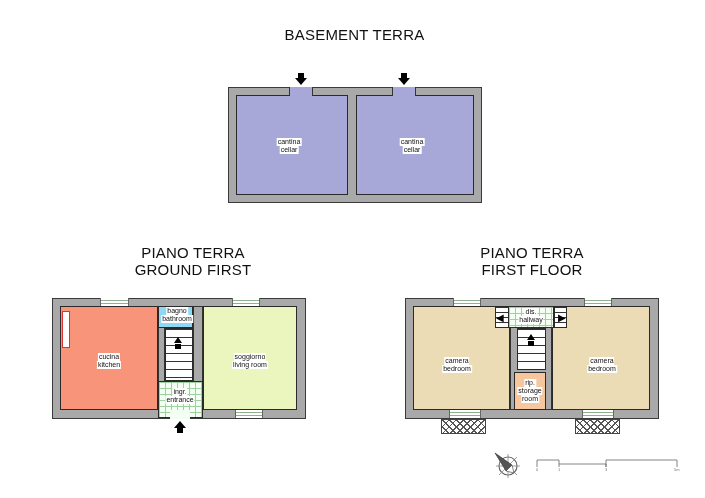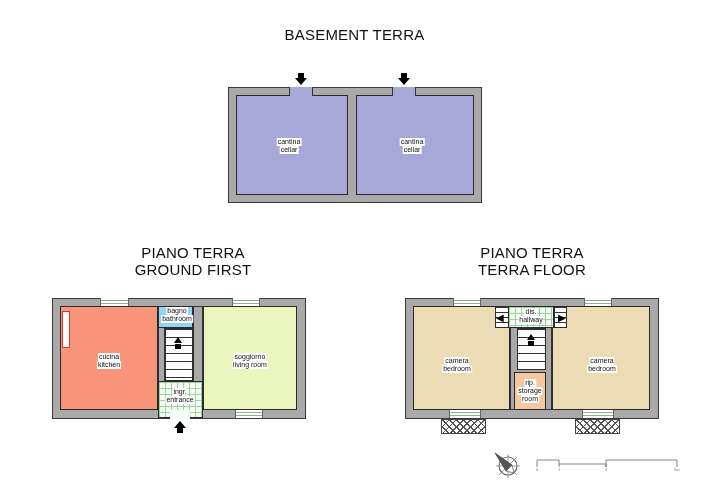--- a/index.html
+++ b/index.html
@@ -95,21 +95,21 @@
     <span>entrance</span>
   </div>
   <div class="lbl" style="left:250px; top:353px;">
     <span>soggiorno</span>
     <span>living room</span>
   </div>
 </div>
 
 <div class="title" style="left:405px; top:244px; width:254px;">
   <div>PIANO TERRA</div>
-  <div>TERRA FLOOR</div>
+  <div>FIRST FLOOR</div>
 </div>
 
 <div>
   <div class="wall" style="left:405px; top:298px; width:254px; height:121px;"></div>
 
   <div class="room" style="left:413px; top:306px; width:97px; height:104px; background:#ecdcb6;"></div>
   <div class="room" style="left:552px; top:306px; width:98px; height:104px; background:#ecdcb6;"></div>
 
   <div class="abs" style="left:510px; top:327px; width:42px; height:83px; background:#a9a9a9; border:1px solid #333; box-sizing:border-box;"></div>
   <div class="room grid" style="left:508px; top:306px; width:46px; height:22px;"></div>

